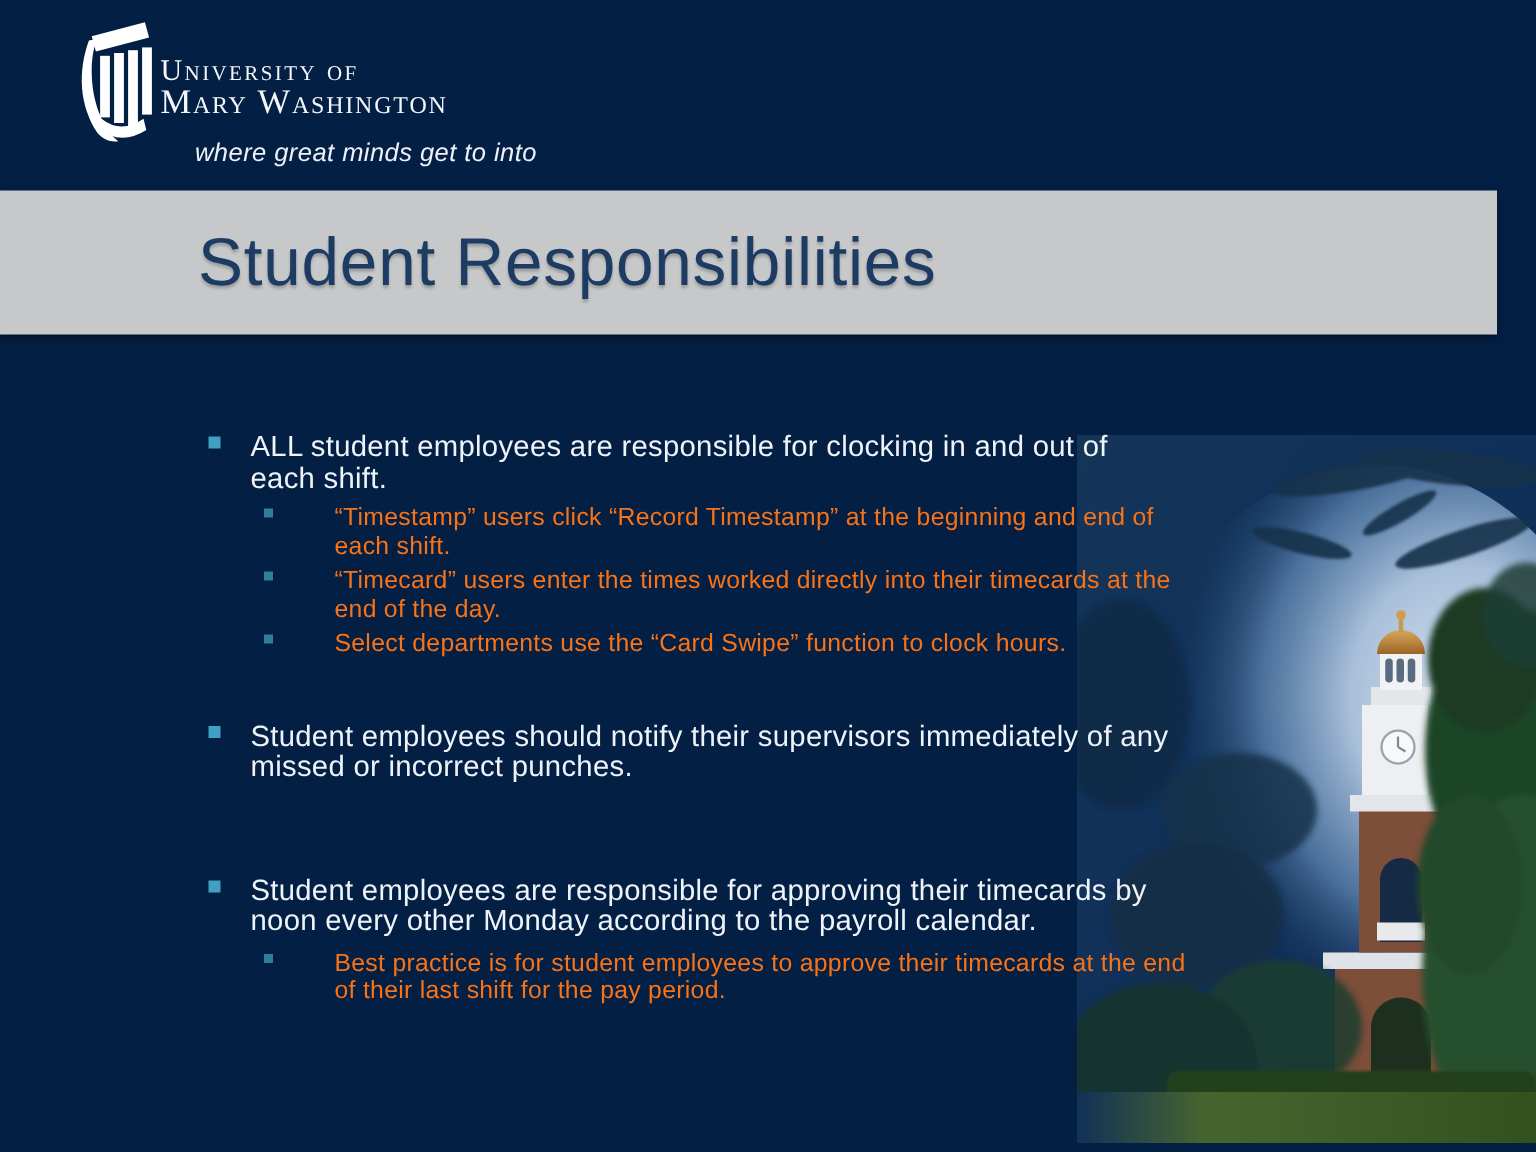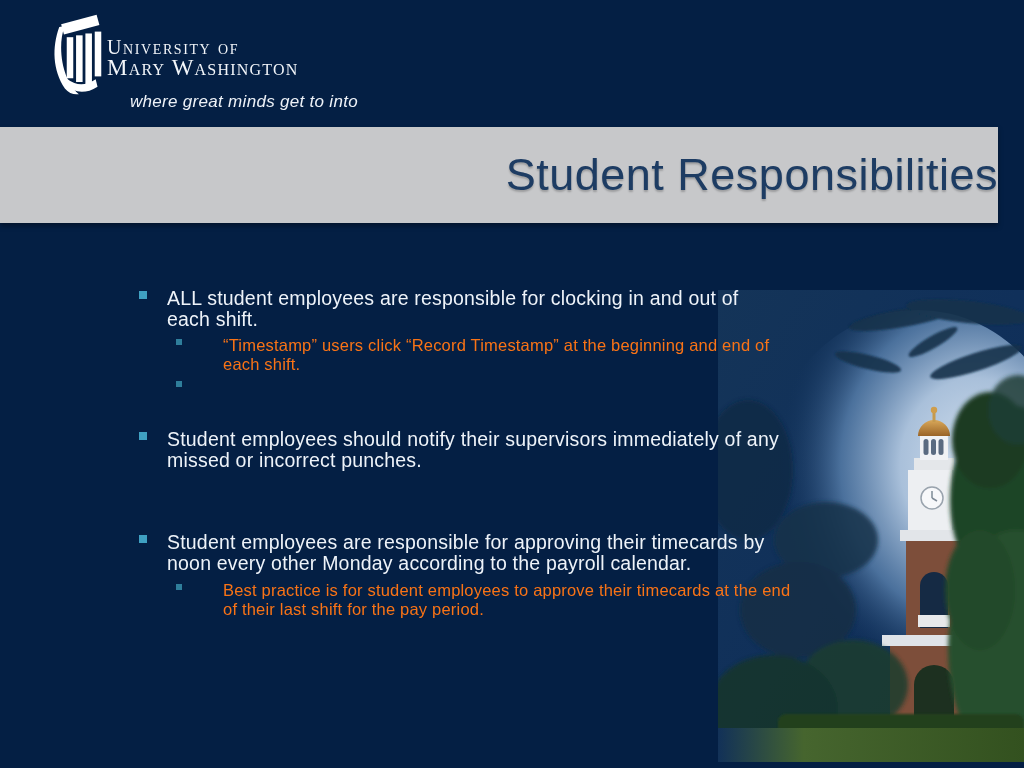--- a/index.html
+++ b/index.html
@@ -33,21 +33,20 @@
   .title-bar {
     position:absolute; left:0; top:127px; width:998px; height:96px;
     background:#c7c8ca; z-index:3;
     box-shadow:0 3px 5px rgba(0,0,0,0.35);
   }
   .title-bar h1 {
     font-weight:400; font-size:45px; line-height:96px;
     padding-left:132px; color:#1d3c63; letter-spacing:0.5px;
     text-shadow:0 2px 2px rgba(0,0,0,0.22);
     white-space:nowrap;
-    text-align:right;
   }
 
   
   .photo-panel { position:absolute; left:718px; top:290px; width:306px; height:472px; z-index:1; }
 
   
   .content { position:absolute; left:139px; top:288px; width:700px; z-index:4; color:#eef3f9; }
   .b-item { display:flex; align-items:flex-start; }
   .sq1 {
     flex:0 0 auto; width:8px; height:8px; border:4px solid #3fa0c2;
@@ -188,20 +187,26 @@
 each shift.</p>
       </div>
       <div class="sub-list">
         <div class="sub-item">
           <span class="sq2"></span>
           <p class="b2-text">“Timestamp” users click “Record Timestamp” at the beginning and end of
 each shift.</p>
         </div>
         <div class="sub-item">
           <span class="sq2"></span>
+          <p class="b2-text">“Timecard” users enter the times worked directly into their timecards at the
+end of the day.</p>
+        </div>
+        <div class="sub-item">
+          <span class="sq2"></span>
+          <p class="b2-text">Select departments use the “Card Swipe” function to clock hours.</p>
         </div>
       </div>
     </section>
 
     <section class="group group-3">
       <div class="b-item">
         <span class="sq1"></span>
         <p class="b1-text">Student employees should notify their supervisors immediately of any
 missed or incorrect punches.</p>
       </div>

